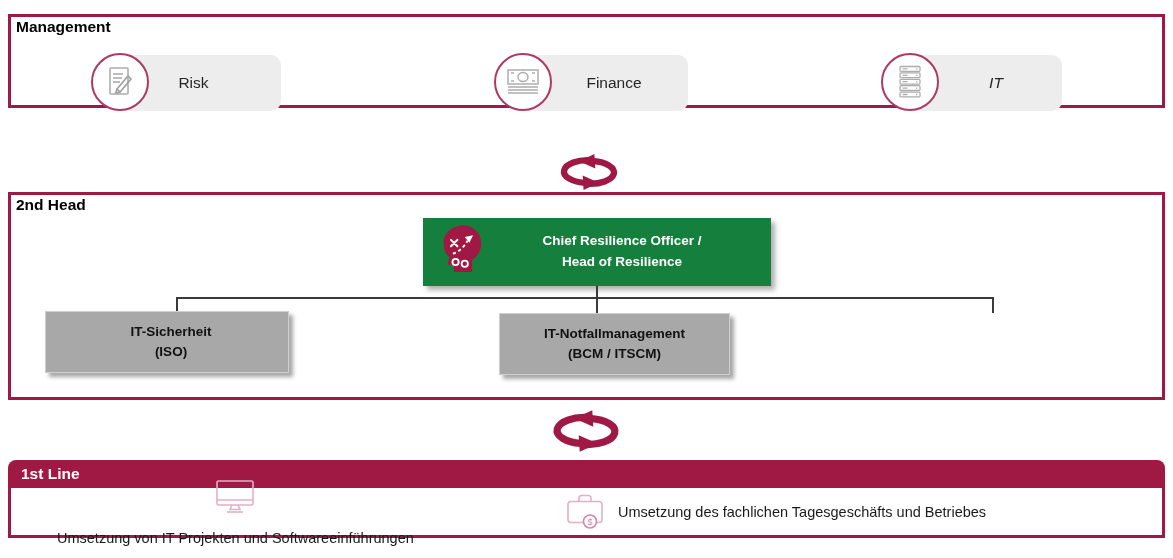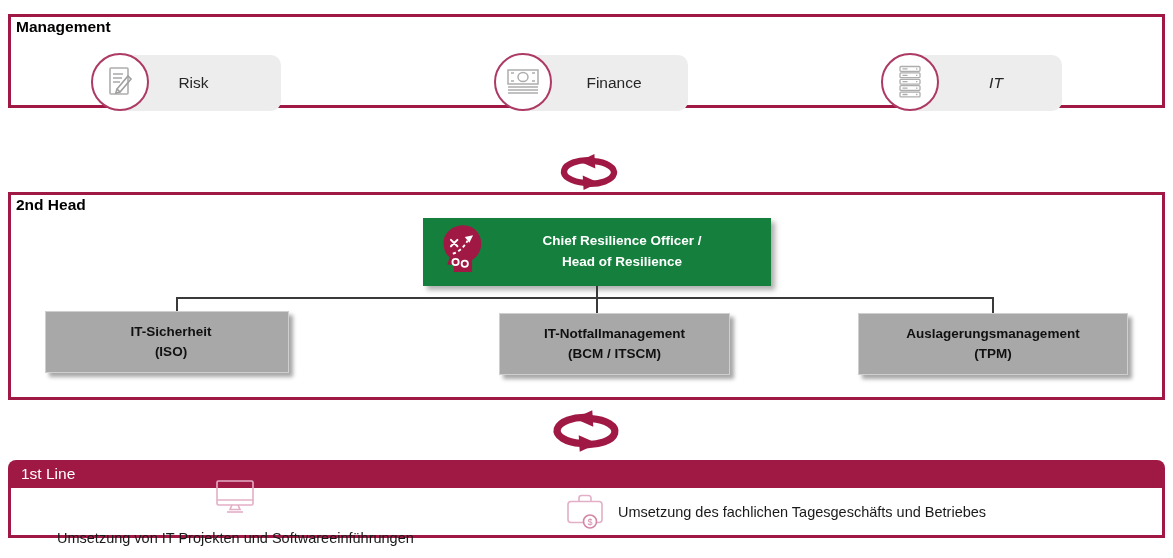--- a/index.html
+++ b/index.html
@@ -49,21 +49,21 @@
   }
   
   .sync{position:absolute;}
   
   #first-line-bar{
     position:absolute;left:8px;top:460px;width:1157px;height:28px;
     background:#A01945;border-radius:8px 8px 0 0;box-sizing:border-box;
   }
   #first-line-label{
     position:absolute;left:13px;top:50%;transform:translateY(-50%);
-    color:#fff;font-weight:normal;font-size:15.5px;
+    color:#fff;font-weight:bold;font-size:15.5px;
   }
   #first-line-header{
     position:absolute;left:0;right:0;top:50%;transform:translateY(-50%);
     text-align:center;color:#fff;font-size:17.5px;letter-spacing:.2px;
   }
   #first-line-panel{
     position:absolute;left:8px;top:488px;width:1157px;height:50px;
     background:#fff;border:3px solid #A01945;border-top:none;box-sizing:border-box;
   }
   .fl-item{
@@ -164,24 +164,20 @@
   <div class="conn" style="left:981px;top:102px;width:1.5px;height:16px;"></div>
 
   <div class="unit-box" style="left:34px;top:116px;width:244px;padding-left:8px;">
     <div>IT-Sicherheit</div>
     <div>(ISO)</div>
   </div>
   <div class="unit-box" style="left:440px;top:118px;width:231px;margin-left:48px;">
     <div>IT-Notfallmanagement</div>
     <div>(BCM / ITSCM)</div>
   </div>
-  <div class="unit-box" style="left:847px;top:118px;width:270px;">
-    <div>Auslagerungsmanagement</div>
-    <div>(TPM)</div>
-  </div>
 </div>
 
 <div class="sync" style="left:534px;top:409px;width:104px;height:44px;">
   <svg width="104" height="44" viewBox="0 0 100 40">
     <path d="M52 7 A 25 12 0 1 0 45 32" fill="none" stroke="#A01945" stroke-width="7"></path>
     <polygon points="43,24 61,32 44,40" fill="#A01945"></polygon>
     <path d="M48 33 A 25 12 0 1 0 55 8" fill="none" stroke="#A01945" stroke-width="7"></path>
     <polygon points="57,16 39,8 56,0" fill="#A01945"></polygon>
   </svg>
 </div>

